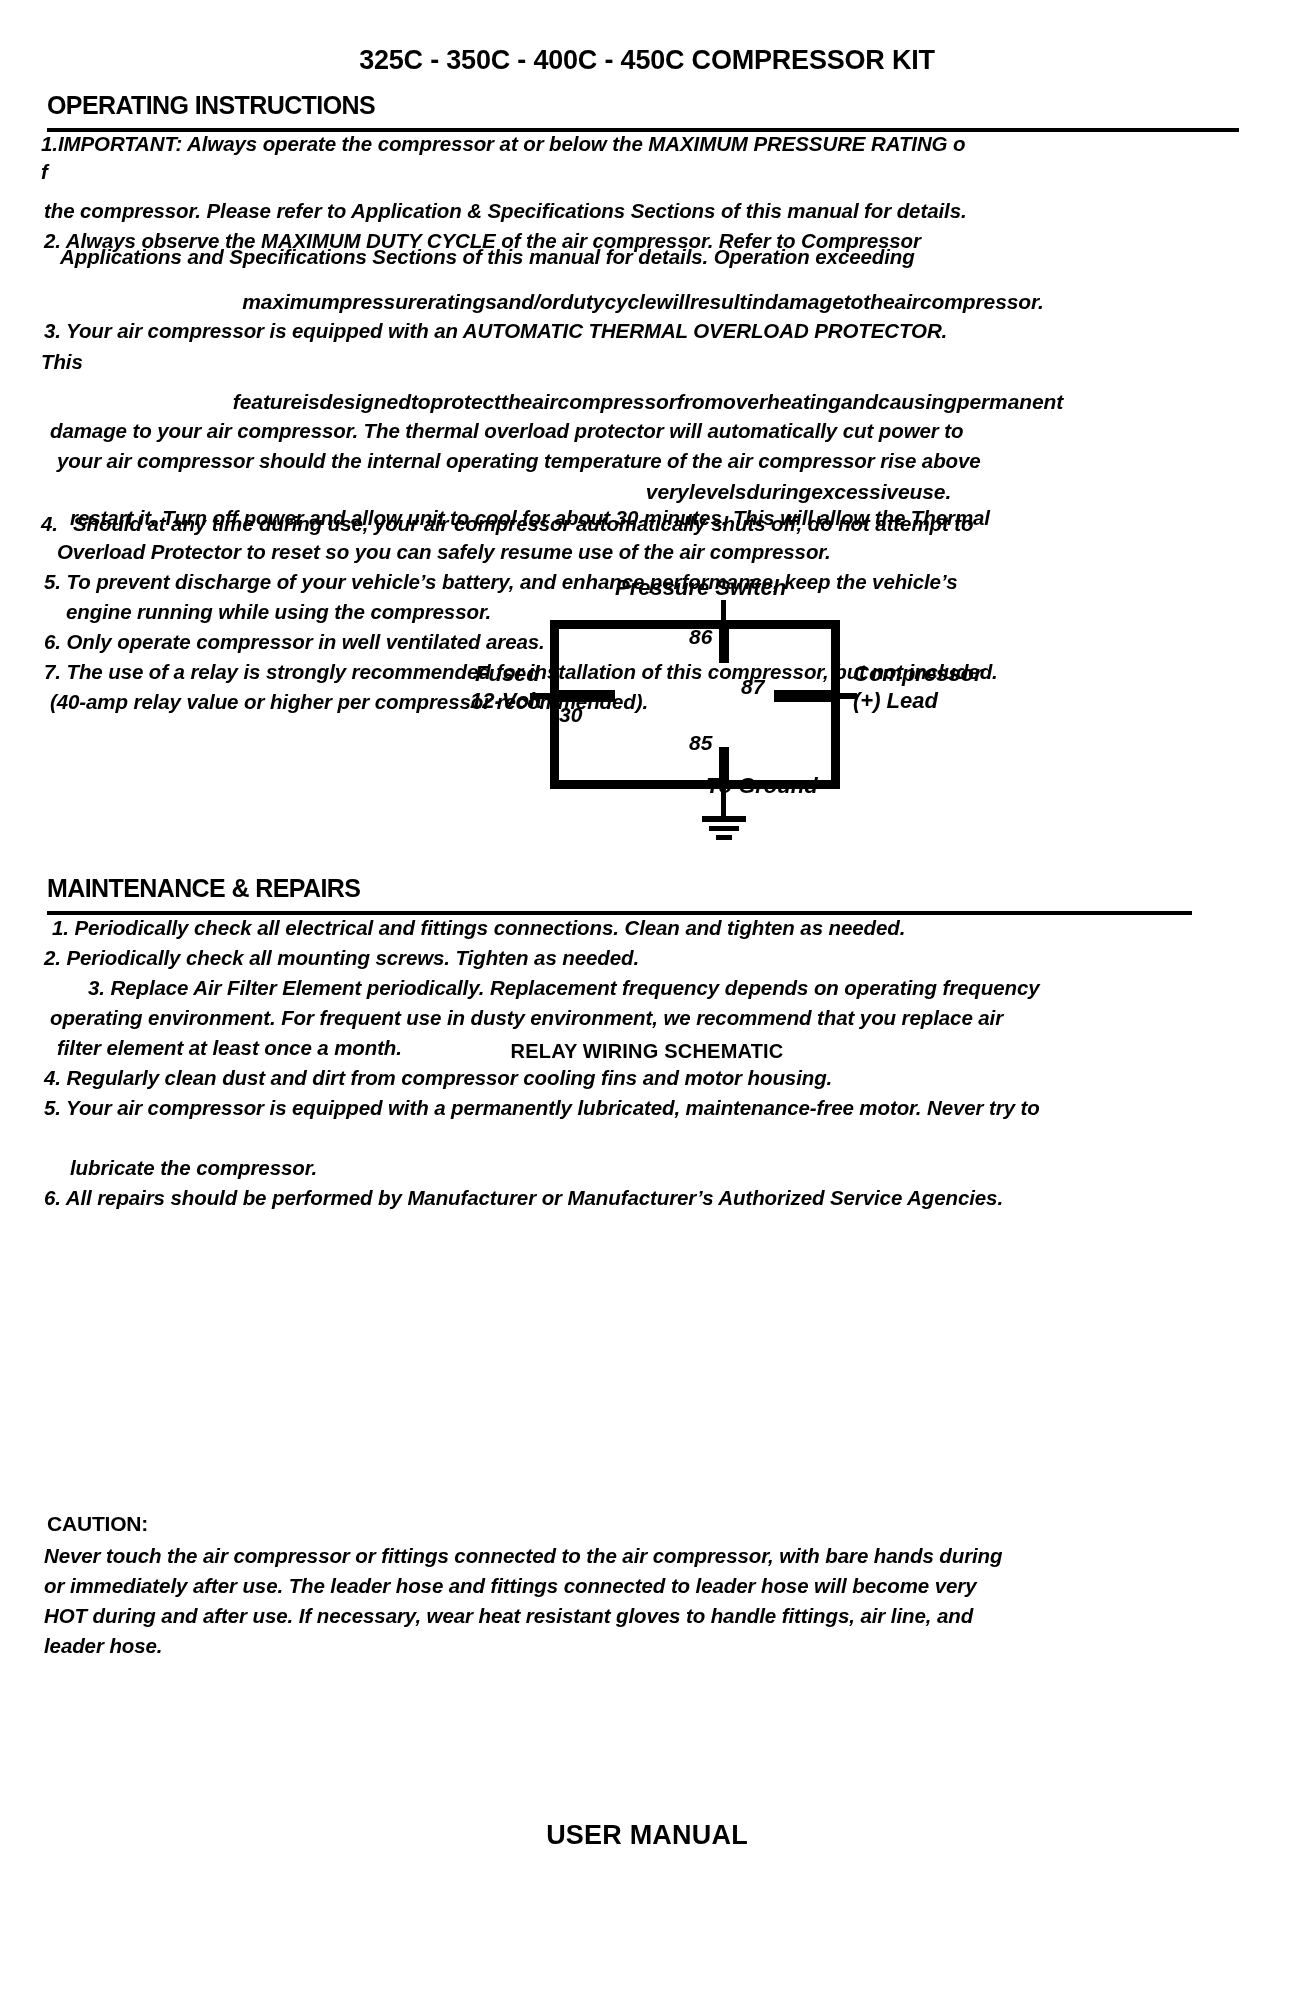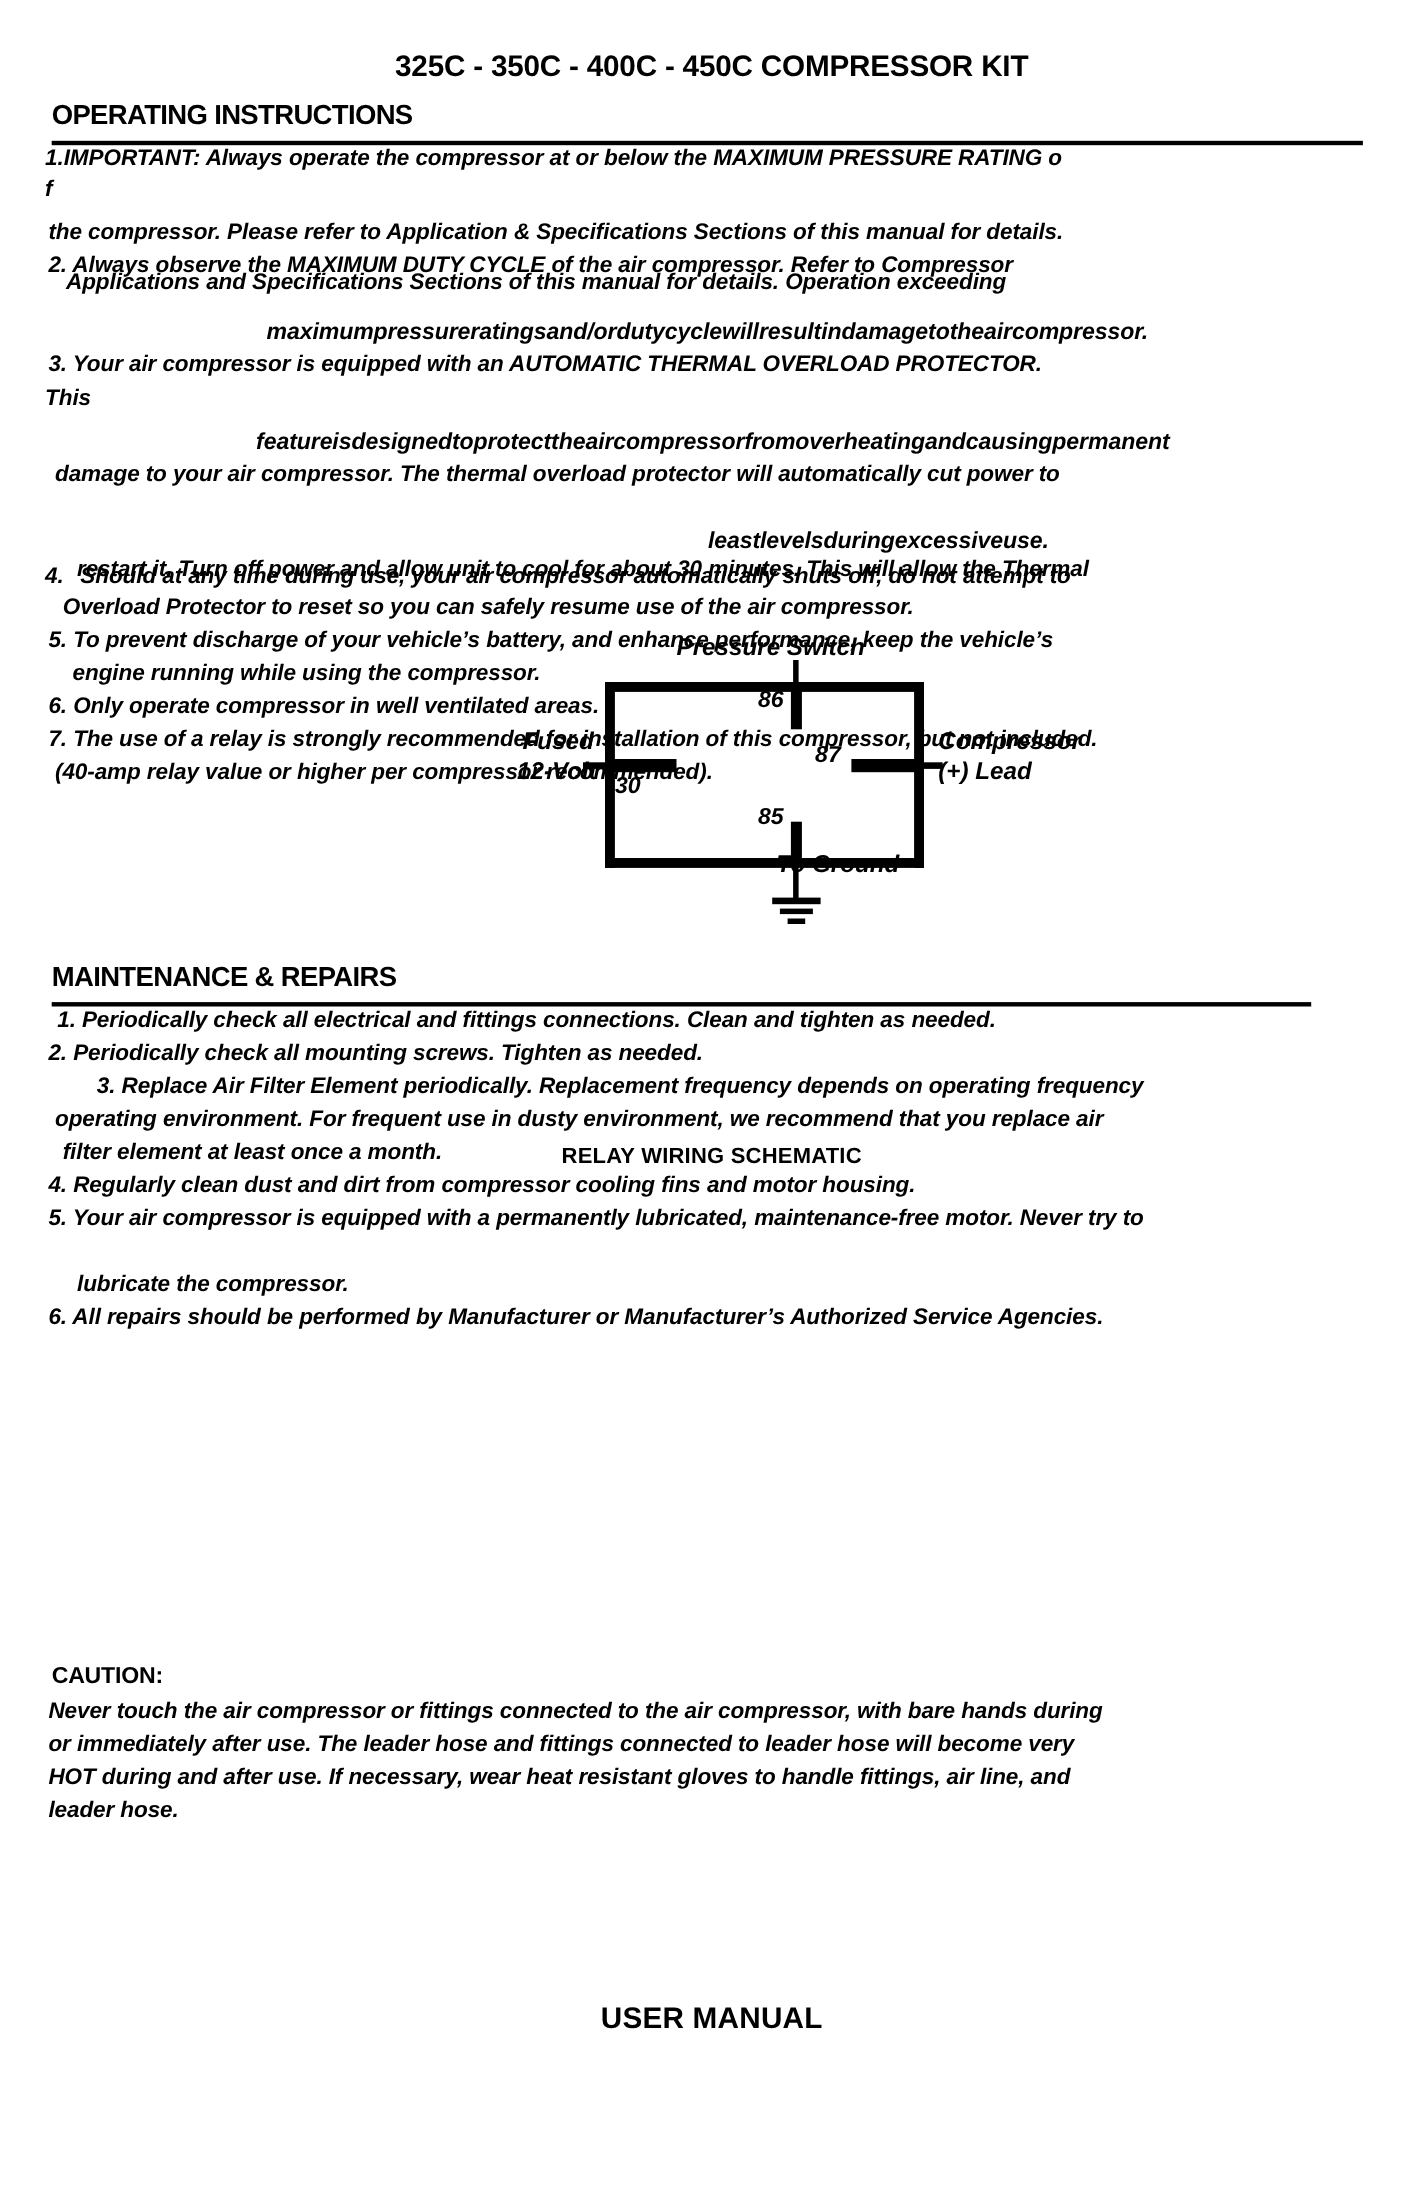--- a/index.html
+++ b/index.html
@@ -185,23 +185,24 @@
     <span>air</span>
     <span>compressor</span>
     <span>from</span>
     <span>overheating</span>
     <span>and</span>
     <span>causing</span>
     <span>permanent</span>
   </div>
 
   <div class="line" style="left:50px; top:421px;">damage to your air compressor. The thermal overload protector will automatically cut power to</div>
+  <div class="line" style="left:57px; top:451px;">your air compressor should the internal operating temperature of the air compressor rise above</div>
 
   <div class="just" style="left:355px; top:481px; width:887px;">
-    <span>least</span>
+    <span>very</span>
     <span>levels</span>
     <span>during</span>
     <span>excessive</span>
     <span>use.</span>
   </div>
 
   <div class="overlap-wrap">
     <div class="line" style="left:70px; top:508px;">restart it. Turn off power and allow unit to cool for about 30 minutes. This will allow the Thermal</div>
     <div class="line" style="left:41px; top:514px;">4.</div>
     <div class="line" style="left:73px; top:514px;">Should at any time during use, your air compressor automatically shuts off, do not attempt to</div>

